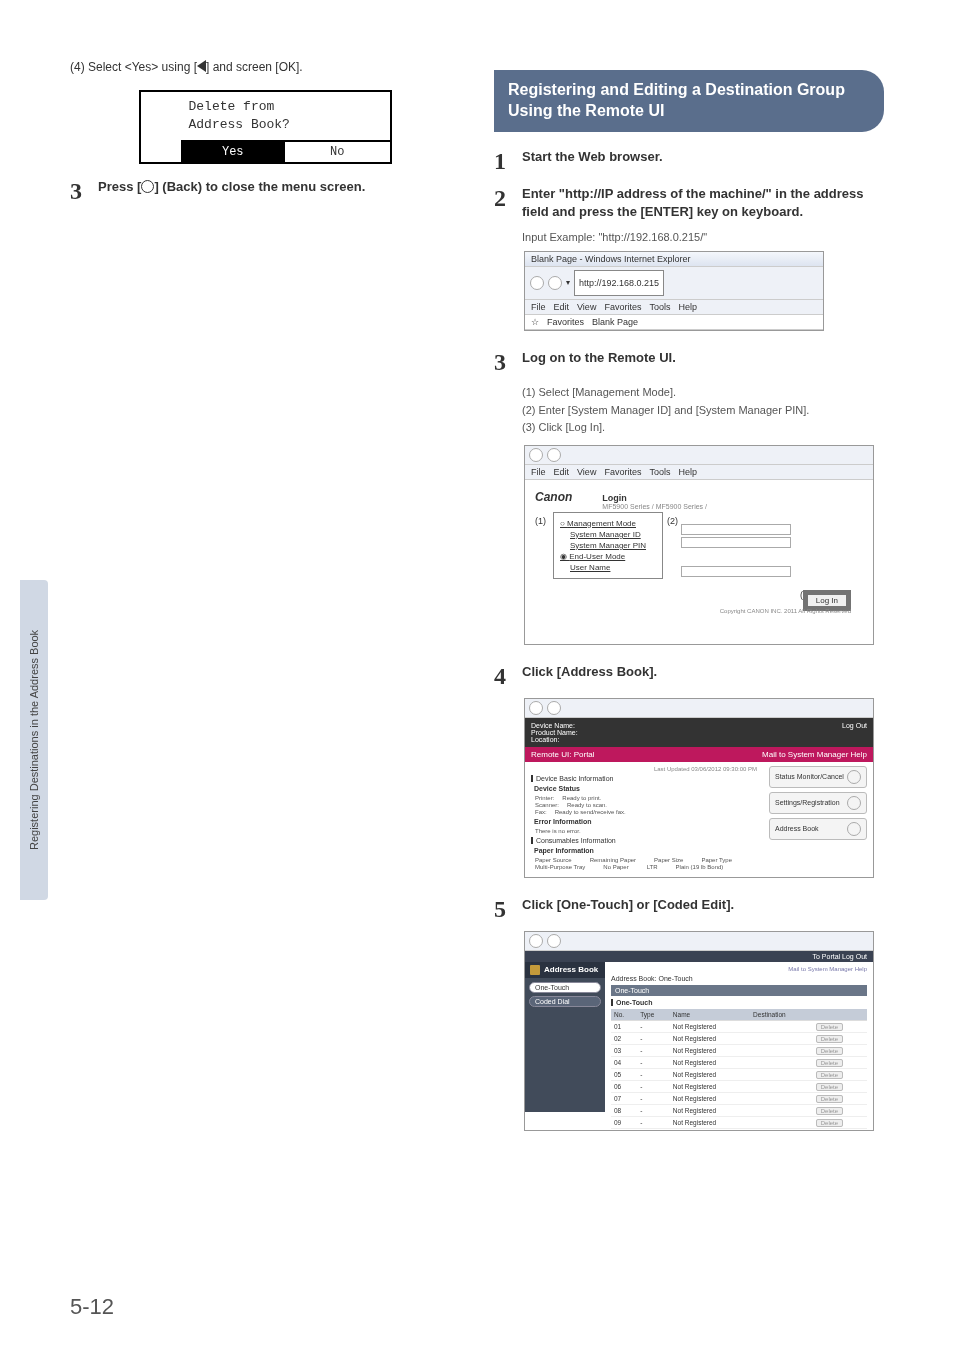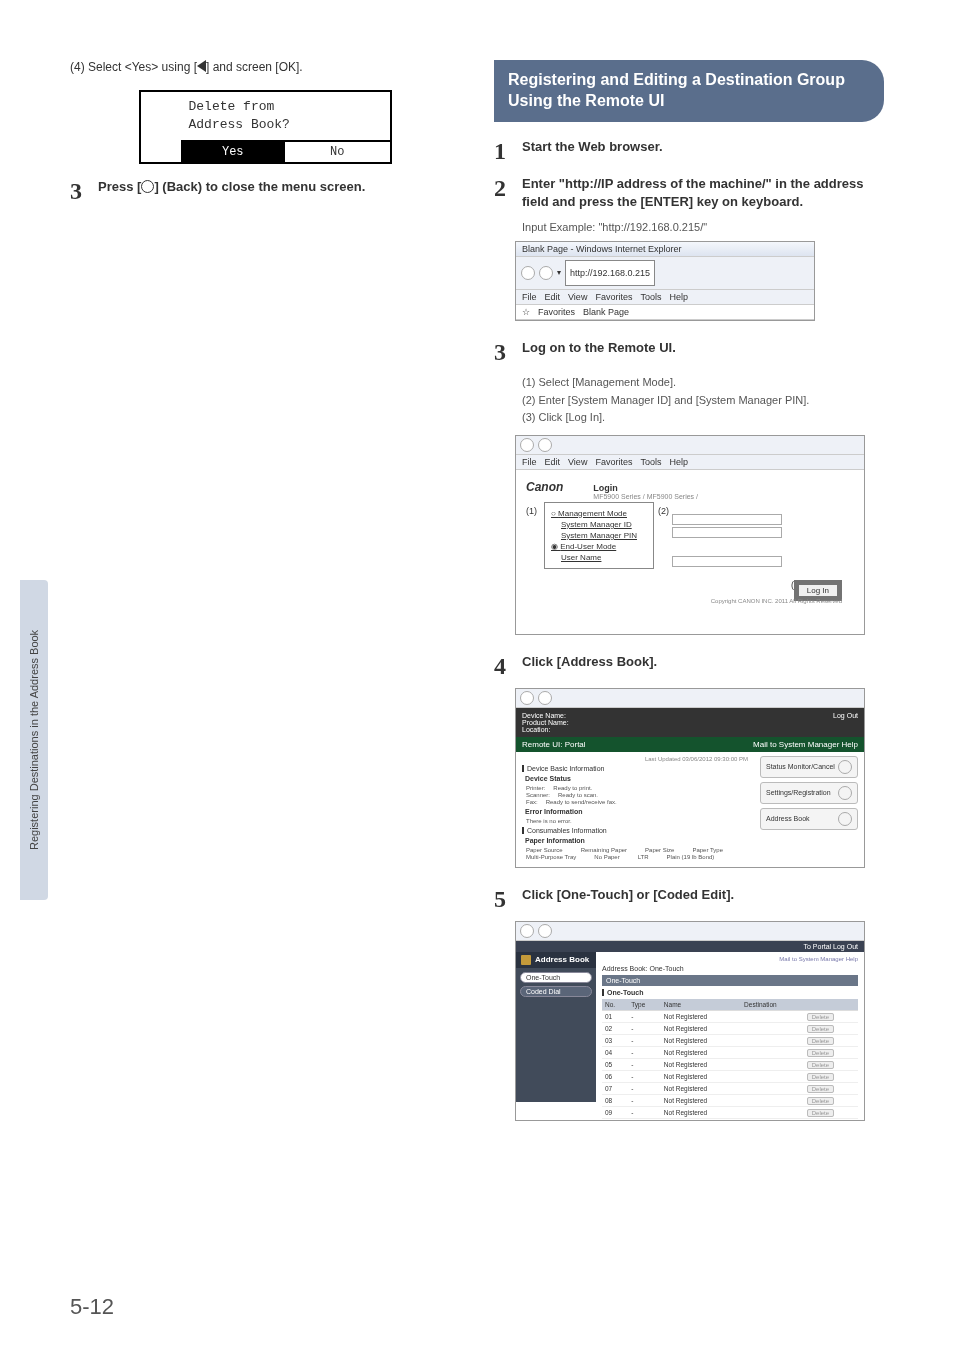--- a/index.html
+++ b/index.html
@@ -1,37 +1,37 @@
 <!DOCTYPE html>
 <html><head>
 <meta charset="utf-8">
 <style>
   * { margin: 0; padding: 0; box-sizing: border-box; }
   body { font-family: Arial, sans-serif; background: #fff; width: 954px; height: 1350px; position: relative; color: #333; }
   .page { position: absolute; top: 60px; left: 70px; right: 70px; bottom: 40px; }
   .col { width: 390px; position: absolute; }
   .col-left { left: 0; top: 0; }
-  .col-right { right: 0; top: 0; }
+  .col-right { right: 0; top: 10px; }
   .side-tab { position: absolute; left: 20px; top: 580px; width: 28px; height: 320px; background: #d0d8e4; border-radius: 4px 0 0 4px; writing-mode: vertical-rl; text-orientation: mixed; font-size: 11px; color: #444; display: flex; align-items: center; justify-content: center; transform: rotate(180deg); }
   .page-num { position: absolute; left: 70px; bottom: 30px; font-size: 22px; color: #555; }
   .step-line { font-size: 12px; color: #333; margin-bottom: 8px; }
   .lcd-box { border: 2px solid #000; width: 253px; margin: 16px auto 14px; padding-left: 40px; }
   .lcd-top { font-family: "Courier New", monospace; font-size: 13px; padding: 6px 8px; line-height: 1.4; }
   .lcd-btns { display: flex; border-top: 2px solid #000; }
   .lcd-btn { flex: 1; text-align: center; font-family: "Courier New", monospace; font-size: 12px; padding: 3px 0; }
   .lcd-btn.inv { background: #000; color: #fff; }
   .big-step { display: flex; align-items: flex-start; gap: 10px; margin-top: 10px; }
   .big-num { font-size: 24px; font-weight: bold; font-family: Georgia, serif; width: 18px; }
   .big-text { font-size: 13px; font-weight: bold; flex: 1; line-height: 1.4; }
   .circle-sym { display: inline-block; width: 13px; height: 13px; border: 1.5px solid #333; border-radius: 50%; vertical-align: -2px; }
   .tri-sym { display: inline-block; width: 0; height: 0; border-top: 6px solid transparent; border-bottom: 6px solid transparent; border-right: 9px solid #333; vertical-align: -1px; }
   .section-header { background: #5a6e8c; color: #fff; font-weight: bold; font-size: 16px; padding: 10px 14px; border-radius: 0 22px 22px 0; line-height: 1.3; margin-bottom: 16px; }
   .sub-list { margin-left: 28px; margin-top: 8px; font-size: 11px; color: #555; line-height: 1.6; }
   .input-example { margin-left: 28px; margin-top: 10px; font-size: 11px; color: #555; }
-  .shot { border: 1px solid #999; margin-left: 21px; margin-top: 8px; font-size: 8px; background: #fff; }
+  .shot { border: 1px solid #999; margin-left: 30px; margin-top: 8px; font-size: 8px; background: #fff; }
   .ie-title { background: linear-gradient(#f4f7fc, #dde4f0); padding: 2px 6px; font-size: 9px; border-bottom: 1px solid #ccc; }
   .ie-nav { display: flex; align-items: center; gap: 4px; padding: 3px 5px; background: #eef1f7; border-bottom: 1px solid #ccc; }
   .ie-icon { width: 14px; height: 14px; border: 1px solid #aaa; border-radius: 50%; background: #fff; display: inline-block; }
   .ie-url { border: 1px solid #888; padding: 7px 4px; font-size: 9px; background: #fff; }
   .ie-menu { padding: 2px 6px; font-size: 9px; border-bottom: 1px solid #ccc; background: #eef1f7; display: flex; gap: 8px; }
   .ie-fav { padding: 2px 6px; font-size: 9px; border-bottom: 1px solid #ccc; display: flex; gap: 8px; align-items: center; }
   
   .login-shot { height: 200px; position: relative; }
   .login-body { padding: 10px; position: relative; height: 150px; }
   .canon-logo { font-weight: bold; font-style: italic; font-size: 12px; margin-bottom: 6px; }
@@ -39,21 +39,21 @@
   .login-sub { font-size: 7px; color: #888; }
   .mode-box { border: 1px solid #888; padding: 4px 6px; font-size: 8px; position: absolute; left: 28px; top: 32px; width: 110px; text-decoration: underline; }
   .mode-box div { margin: 2px 0; }
   .input-field { border: 1px solid #aaa; height: 11px; width: 110px; display: inline-block; background: #fff; vertical-align: middle; }
   .callout { position: absolute; font-size: 9px; background: #fff; }
   .login-btn { position: absolute; right: 22px; top: 110px; border: 5px solid #737373; padding: 1px 8px; font-size: 8px; background: #f0f0f0; }
   .copyright { position: absolute; right: 22px; top: 128px; font-size: 6px; color: #888; }
   
   .portal-shot { height: 180px; }
   .portal-dark { background: #333; color: #fff; padding: 4px 6px; font-size: 7px; display: flex; justify-content: space-between; }
-  .portal-band { background: #14532d; color: #fff; padding: 3px 6px; font-size: 8px; display: flex; justify-content: space-between; }
+  .portal-band { background: #be185d; color: #fff; padding: 3px 6px; font-size: 8px; display: flex; justify-content: space-between; }
   .portal-body { display: flex; font-size: 7px; }
   .portal-left { flex: 1; padding: 4px 6px; }
   .portal-right { width: 110px; padding: 4px 6px; }
   .pr-btn { border: 1px solid #bbb; border-radius: 3px; padding: 3px 5px; margin-bottom: 4px; display: flex; justify-content: space-between; align-items: center; background: #f4f4f4; }
   .pr-btn .ic { width: 14px; height: 14px; border: 1px solid #aaa; border-radius: 50%; }
   .sec-head { border-left: 2px solid #333; padding-left: 3px; font-size: 7px; margin: 3px 0; }
   .status-row { display: flex; gap: 8px; font-size: 6px; margin: 1px 0 1px 4px; color: #555; }
   
   .ot-shot { height: 200px; }
   .ot-body { display: flex; font-size: 7px; height: 150px; }

